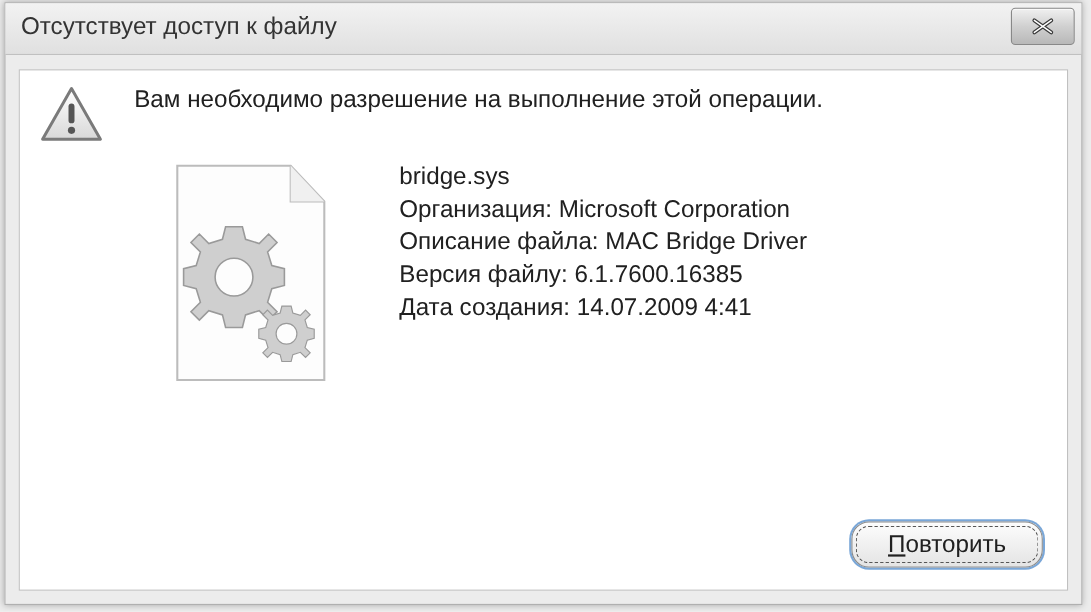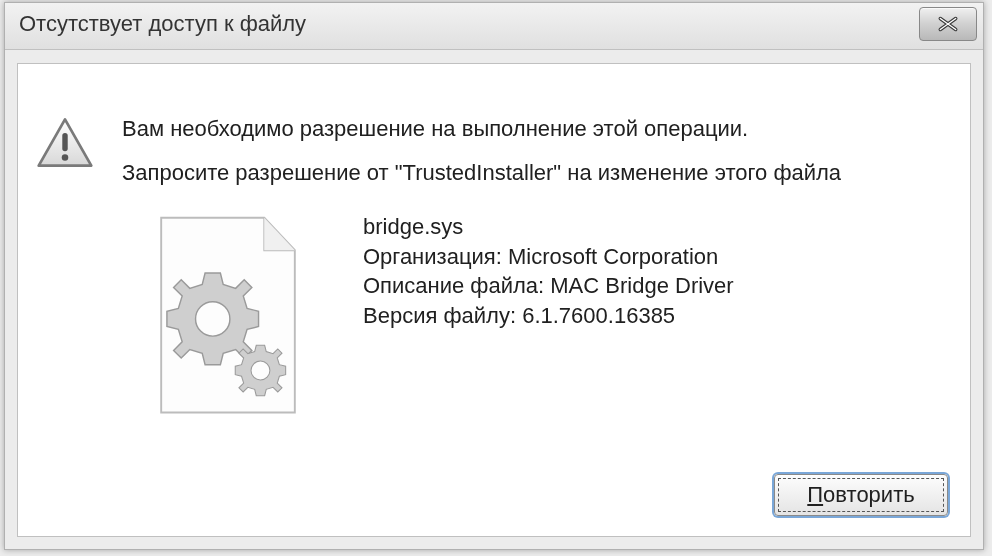--- a/index.html
+++ b/index.html
@@ -58,22 +58,21 @@
     top: 60px;
     right: 12px;
     bottom: 12px;
     background: #fff;
     border: 1px solid #c0c0c0;
   }
 
   .content {
     position: absolute;
     left: 0; right: 0; top: 0; bottom: 72px;
-    padding: 24px 24px 0 18px;
-    margin-top: 24px;
+    padding: 9px 24px 0 18px;
   }
   .row-top {
     display: flex;
     align-items: flex-start;
   }
   .warn-icon {
     width: 58px;
     flex: 0 0 58px;
     margin-top: 4px;
   }
@@ -105,21 +104,21 @@
     right: 22px;
     bottom: 20px;
     display: flex;
     gap: 22px;
   }
   .btn {
     min-width: 172px;
     height: 40px;
     background: linear-gradient(to bottom, #fdfdfd 0%, #e4e4e4 100%);
     border: 1px solid #8a8a8a;
-    border-radius: 4px;
+    border-radius: 16px;
     font-size: 22px;
     display: flex;
     align-items: center;
     justify-content: center;
     box-shadow: inset 0 1px 0 rgba(255,255,255,0.8);
   }
   .btn.default {
     outline: 1px dashed #555;
     outline-offset: -5px;
     box-shadow: 0 0 0 2px #7aa7d8, inset 0 1px 0 rgba(255,255,255,0.8);
@@ -155,21 +154,20 @@
                 <stop offset="1" stop-color="#d8d8d8"></stop>
               </linearGradient>
             </defs>
             <path d="M32 3 L61 54 L3 54 Z" fill="url(#triFill)" stroke="#7a7a7a" stroke-width="3" stroke-linejoin="round"></path>
             <rect x="29" y="18" width="6" height="20" rx="3" fill="#555"></rect>
             <circle cx="32" cy="45" r="3.6" fill="#555"></circle>
           </svg>
         </div>
         <div class="messages">
           <div class="msg1">Вам необходимо разрешение на выполнение этой операции.</div>
-          <div class="msg2">Запросите разрешение от "TrustedInstaller" на изменение этого файла</div>
         </div>
       </div>
 
       <div class="file-row">
         <div class="file-icon">
           <svg viewBox="0 0 180 220" width="180" height="210">
             <path d="M20 6 H128 L160 40 V210 H20 Z" fill="#fdfdfd" stroke="#bcbcbc" stroke-width="2"></path>
             <path d="M128 6 V40 H160" fill="none" stroke="#bcbcbc" stroke-width="2"></path>
             <path d="M128 6 L160 40 H128 Z" fill="#f0f0f0"></path>
 
@@ -199,20 +197,25 @@
           <div>
             <span class="kv-label">Описание файла:</span>
             <span> </span>
             <span>MAC Bridge Driver</span>
           </div>
           <div>
             <span class="kv-label">Версия файлу:</span>
             <span> </span>
             <span>6.1.7600.16385</span>
           </div>
+          <div>
+            <span class="kv-label">Дата создания:</span>
+            <span> </span>
+            <span>14.07.2009 4:41</span>
+          </div>
         </div>
       </div>
 
     </div>
 
     <div class="button-row">
       <div class="btn default">
         <span class="lbl"><u>П</u>овторить</span>
       </div>
     </div>

